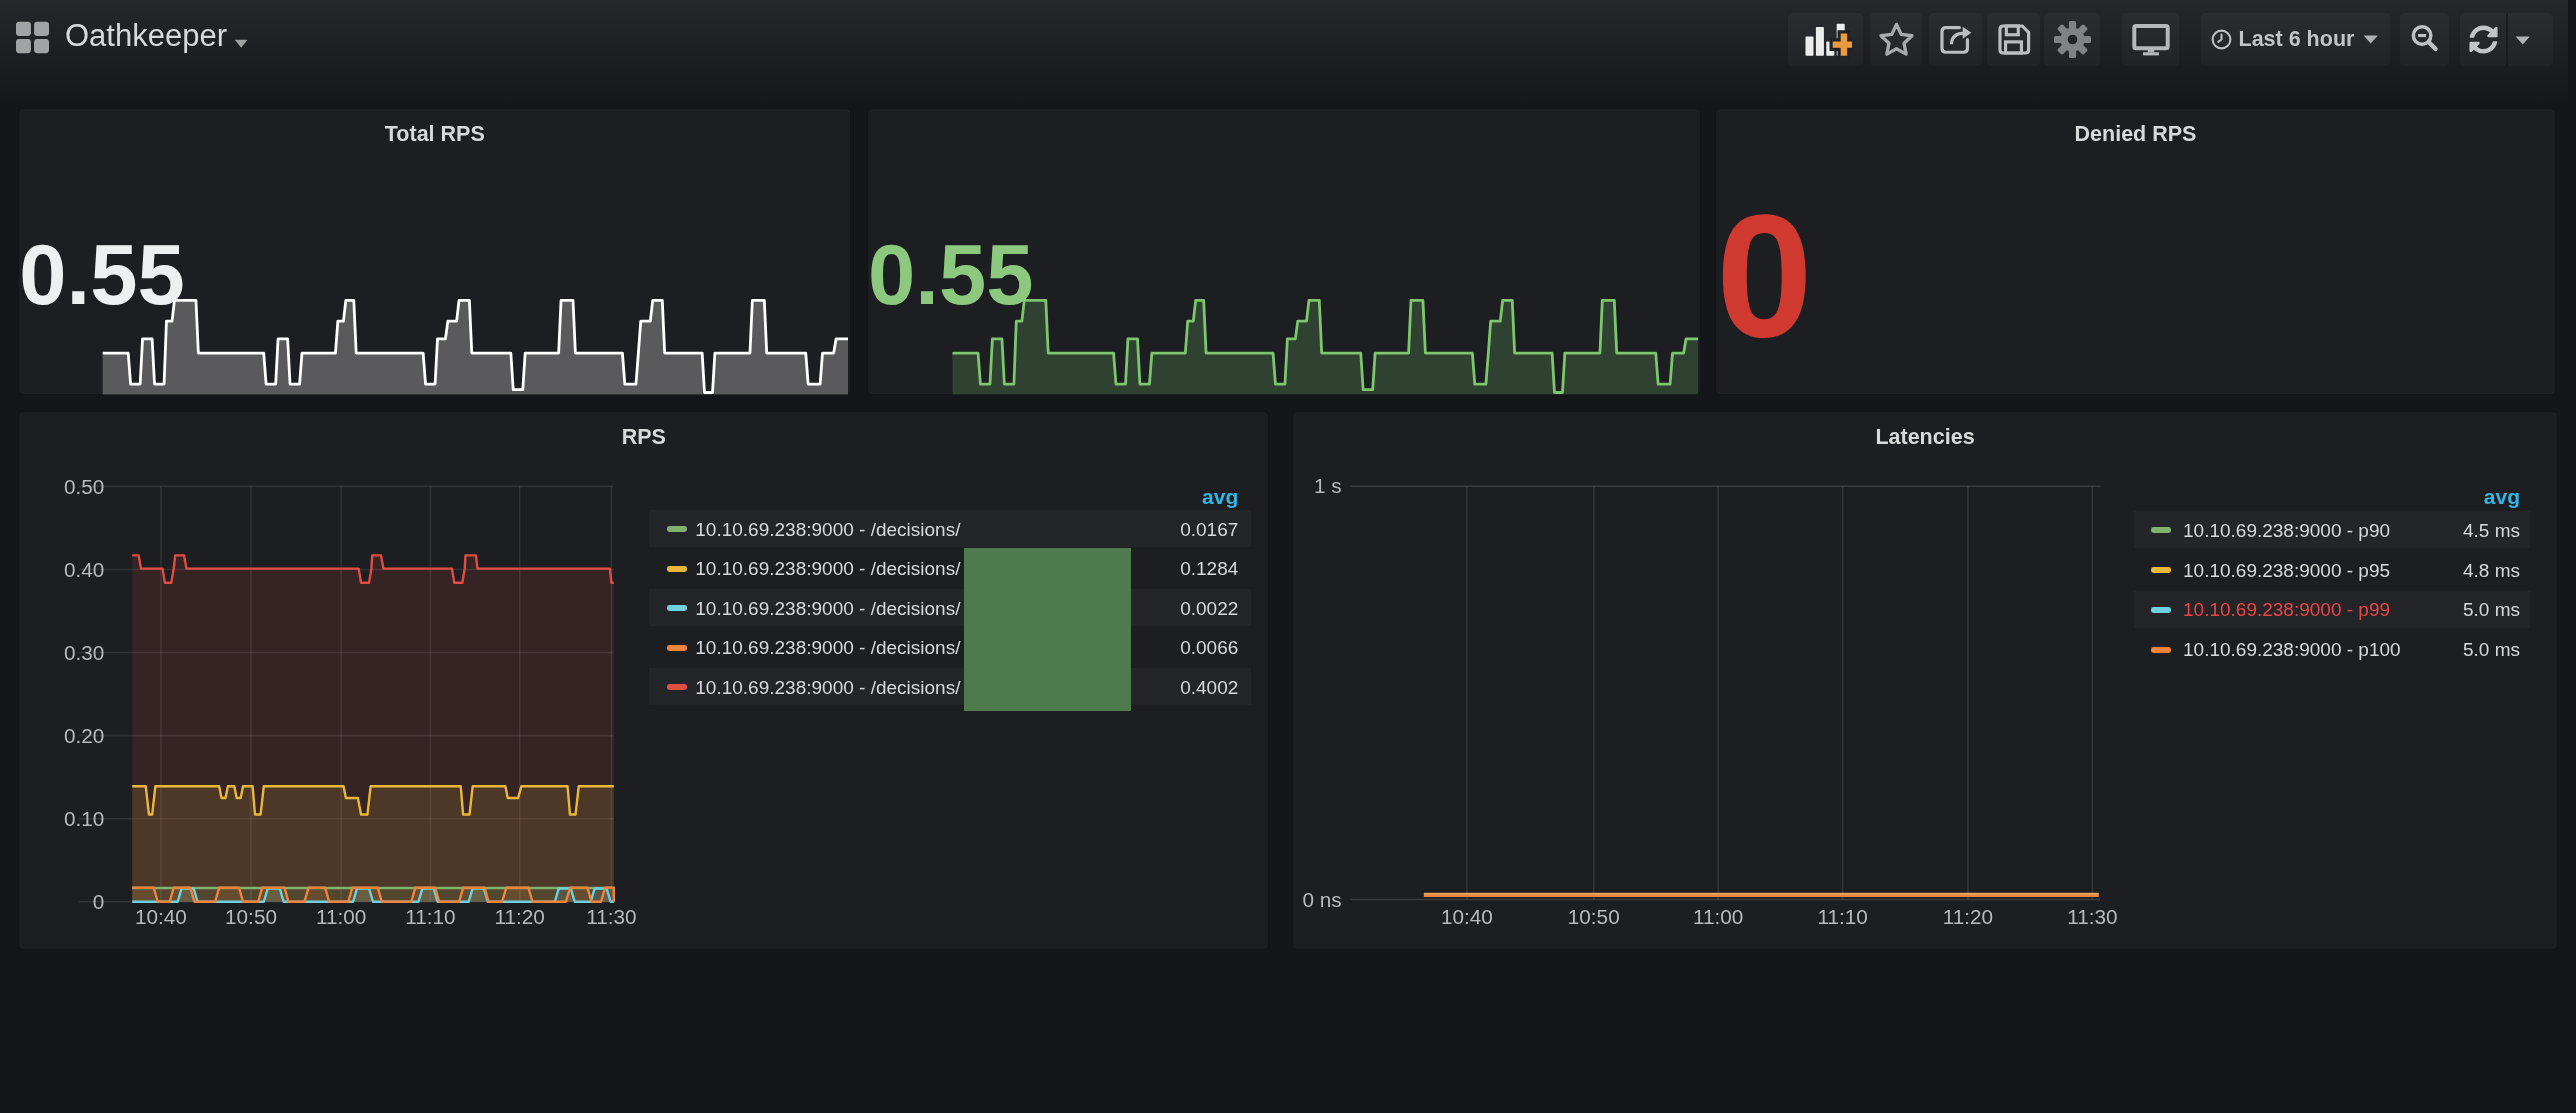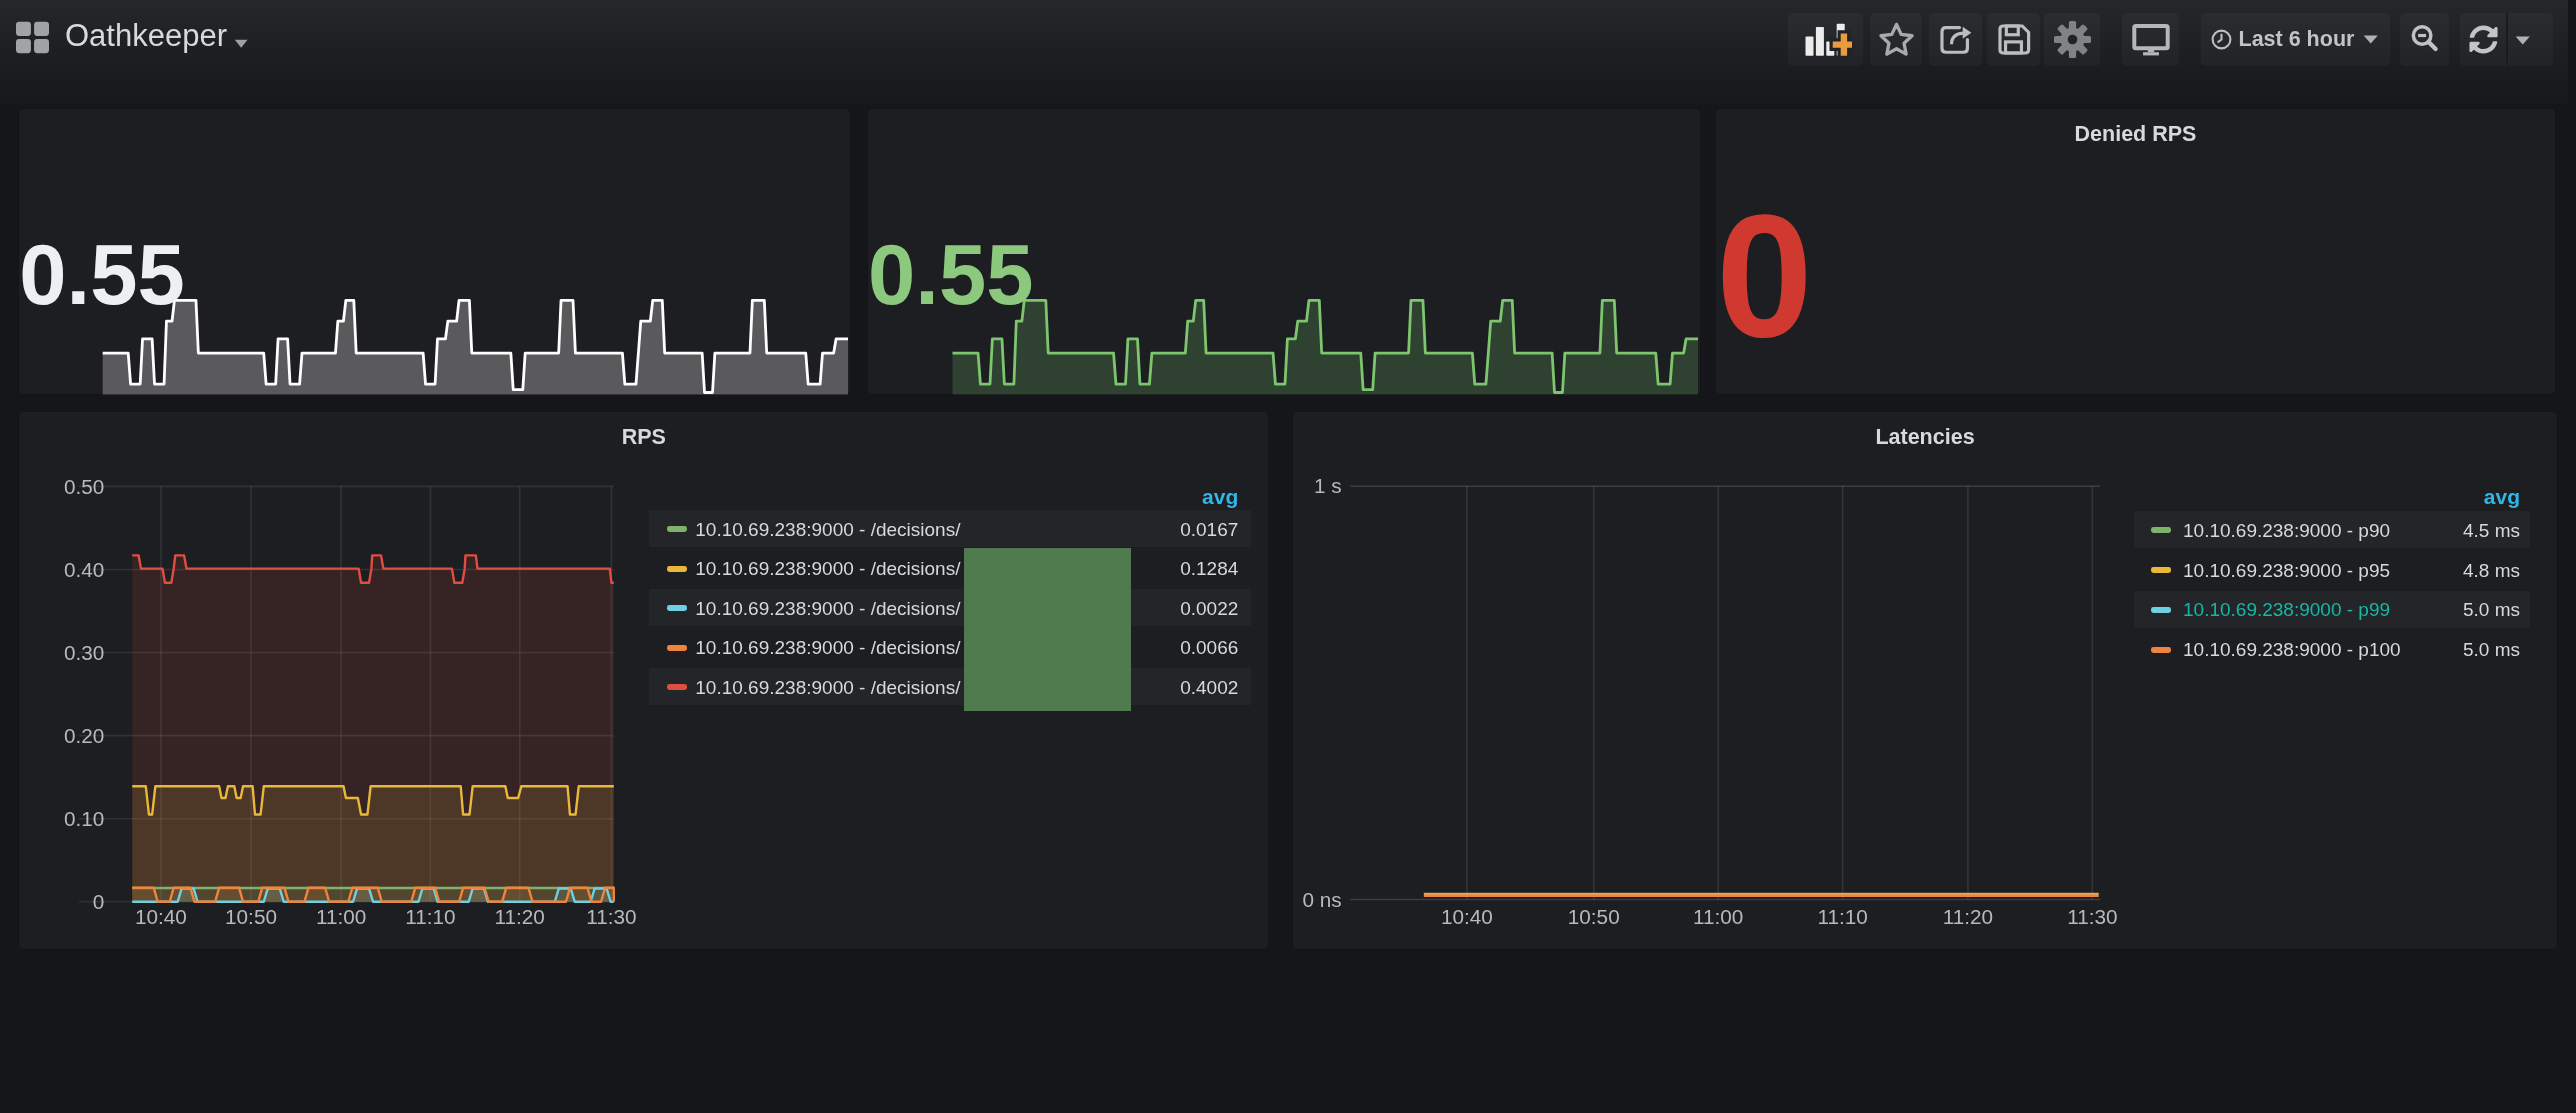--- a/index.html
+++ b/index.html
@@ -105,20 +105,21 @@
         </svg>
       </div>
     <div style="position:absolute;left:46px;top:0;width:1.6px;height:53px;background:#1a1b1e"></div>
     <div style="position:absolute;left:54px;top:21px"><svg width="17.5" height="11" viewBox="0 0 22 14">
           <path d="M2 2 L11 12 L20 2 Z" fill="#b0b1b3"></path>
         </svg></div>
   </div>
 </div>
 
 <div class="panel" style="left:18.3px;top:108px;width:833px;height:287px">
+  <div class="ptitle">Total RPS</div>
   <svg width="833" height="287" viewBox="0 0 1045 360" preserveAspectRatio="none" style="position:absolute;left:0;top:0">
       <path d="M 105.0 306.1 L 137.0 306.1 L 140.0 345.0 L 152.0 345.0 L 155.0 288.4 L 167.0 288.4 L 170.0 345.0 L 182.0 345.0 L 185.0 266.0 L 192.0 266.0 L 195.0 240.0 L 222.0 240.0 L 225.0 306.1 L 307.0 306.1 L 310.0 345.0 L 322.0 345.0 L 325.0 288.4 L 337.0 288.4 L 340.0 345.0 L 352.0 345.0 L 355.0 306.1 L 397.0 306.1 L 400.0 266.0 L 407.0 266.0 L 410.0 240.0 L 420.0 240.0 L 423.0 306.1 L 507.0 306.1 L 510.0 345.0 L 522.0 345.0 L 525.0 288.4 L 535.0 288.4 L 538.0 266.0 L 549.0 266.0 L 552.0 240.0 L 565.0 240.0 L 568.0 306.1 L 617.0 306.1 L 620.0 352.1 L 632.0 352.1 L 635.0 306.1 L 677.0 306.1 L 680.0 240.0 L 695.0 240.0 L 698.0 306.1 L 757.0 306.1 L 760.0 345.0 L 774.0 345.0 L 777.0 306.1 L 780.0 266.0 L 792.0 266.0 L 795.0 240.0 L 807.0 240.0 L 810.0 306.1 L 857.0 306.1 L 860.0 355.6 L 870.0 355.6 L 873.0 306.1 L 917.0 306.1 L 920.0 240.0 L 935.0 240.0 L 938.0 306.1 L 987.0 306.1 L 990.0 345.0 L 1005.0 345.0 L 1008.0 306.1 L 1022.0 306.1 L 1025.0 288.4 L 1040.0 288.4 L 1040.0 358.0 L 105.0 358.0 Z" fill="#ffffff" fill-opacity="0.27"></path>
       <path d="M 105.0 306.1 L 137.0 306.1 L 140.0 345.0 L 152.0 345.0 L 155.0 288.4 L 167.0 288.4 L 170.0 345.0 L 182.0 345.0 L 185.0 266.0 L 192.0 266.0 L 195.0 240.0 L 222.0 240.0 L 225.0 306.1 L 307.0 306.1 L 310.0 345.0 L 322.0 345.0 L 325.0 288.4 L 337.0 288.4 L 340.0 345.0 L 352.0 345.0 L 355.0 306.1 L 397.0 306.1 L 400.0 266.0 L 407.0 266.0 L 410.0 240.0 L 420.0 240.0 L 423.0 306.1 L 507.0 306.1 L 510.0 345.0 L 522.0 345.0 L 525.0 288.4 L 535.0 288.4 L 538.0 266.0 L 549.0 266.0 L 552.0 240.0 L 565.0 240.0 L 568.0 306.1 L 617.0 306.1 L 620.0 352.1 L 632.0 352.1 L 635.0 306.1 L 677.0 306.1 L 680.0 240.0 L 695.0 240.0 L 698.0 306.1 L 757.0 306.1 L 760.0 345.0 L 774.0 345.0 L 777.0 306.1 L 780.0 266.0 L 792.0 266.0 L 795.0 240.0 L 807.0 240.0 L 810.0 306.1 L 857.0 306.1 L 860.0 355.6 L 870.0 355.6 L 873.0 306.1 L 917.0 306.1 L 920.0 240.0 L 935.0 240.0 L 938.0 306.1 L 987.0 306.1 L 990.0 345.0 L 1005.0 345.0 L 1008.0 306.1 L 1022.0 306.1 L 1025.0 288.4 L 1040.0 288.4" fill="none" stroke="#ffffff" stroke-width="3.5" stroke-linejoin="round"></path>
     </svg>
   <div class="bigval" style="top:123px;font-size:85px;line-height:1;color:#edeff0">0.55</div>
 </div>
 <div class="panel" style="left:867px;top:108px;width:834px;height:287px">
   <svg width="834" height="287" viewBox="0 0 1046 360" preserveAspectRatio="none" style="position:absolute;left:0;top:0">
       <path d="M 106.0 306.1 L 138.0 306.1 L 141.0 345.0 L 153.0 345.0 L 156.0 288.4 L 168.0 288.4 L 171.0 345.0 L 183.0 345.0 L 186.0 266.0 L 193.0 266.0 L 196.0 240.0 L 223.0 240.0 L 226.0 306.1 L 308.0 306.1 L 311.0 345.0 L 323.0 345.0 L 326.0 288.4 L 338.0 288.4 L 341.0 345.0 L 353.0 345.0 L 356.0 306.1 L 398.0 306.1 L 401.0 266.0 L 408.0 266.0 L 411.0 240.0 L 421.0 240.0 L 424.0 306.1 L 508.0 306.1 L 511.0 345.0 L 523.0 345.0 L 526.0 288.4 L 536.0 288.4 L 539.0 266.0 L 550.0 266.0 L 553.0 240.0 L 566.0 240.0 L 569.0 306.1 L 618.0 306.1 L 621.0 352.1 L 633.0 352.1 L 636.0 306.1 L 678.0 306.1 L 681.0 240.0 L 696.0 240.0 L 699.0 306.1 L 758.0 306.1 L 761.0 345.0 L 775.0 345.0 L 778.0 306.1 L 781.0 266.0 L 793.0 266.0 L 796.0 240.0 L 808.0 240.0 L 811.0 306.1 L 858.0 306.1 L 861.0 355.6 L 871.0 355.6 L 874.0 306.1 L 918.0 306.1 L 921.0 240.0 L 936.0 240.0 L 939.0 306.1 L 988.0 306.1 L 991.0 345.0 L 1006.0 345.0 L 1009.0 306.1 L 1023.0 306.1 L 1026.0 288.4 L 1041.0 288.4 L 1041.0 358.0 L 106.0 358.0 Z" fill="#73bf69" fill-opacity="0.22"></path>
       <path d="M 106.0 306.1 L 138.0 306.1 L 141.0 345.0 L 153.0 345.0 L 156.0 288.4 L 168.0 288.4 L 171.0 345.0 L 183.0 345.0 L 186.0 266.0 L 193.0 266.0 L 196.0 240.0 L 223.0 240.0 L 226.0 306.1 L 308.0 306.1 L 311.0 345.0 L 323.0 345.0 L 326.0 288.4 L 338.0 288.4 L 341.0 345.0 L 353.0 345.0 L 356.0 306.1 L 398.0 306.1 L 401.0 266.0 L 408.0 266.0 L 411.0 240.0 L 421.0 240.0 L 424.0 306.1 L 508.0 306.1 L 511.0 345.0 L 523.0 345.0 L 526.0 288.4 L 536.0 288.4 L 539.0 266.0 L 550.0 266.0 L 553.0 240.0 L 566.0 240.0 L 569.0 306.1 L 618.0 306.1 L 621.0 352.1 L 633.0 352.1 L 636.0 306.1 L 678.0 306.1 L 681.0 240.0 L 696.0 240.0 L 699.0 306.1 L 758.0 306.1 L 761.0 345.0 L 775.0 345.0 L 778.0 306.1 L 781.0 266.0 L 793.0 266.0 L 796.0 240.0 L 808.0 240.0 L 811.0 306.1 L 858.0 306.1 L 861.0 355.6 L 871.0 355.6 L 874.0 306.1 L 918.0 306.1 L 921.0 240.0 L 936.0 240.0 L 939.0 306.1 L 988.0 306.1 L 991.0 345.0 L 1006.0 345.0 L 1009.0 306.1 L 1023.0 306.1 L 1026.0 288.4 L 1041.0 288.4" fill="none" stroke="#7dc66e" stroke-width="3.5" stroke-linejoin="round"></path>
@@ -217,20 +218,20 @@
   <div style="position:absolute;left:841px;right:27px;top:99px;height:37px;background:rgba(255,255,255,0.035);"></div>
 <div style="position:absolute;left:858px;top:115px;width:20px;height:5.6px;border-radius:2.4px;background:#7eb26d"></div>
 <div style="position:absolute;left:890px;top:106px;height:25px;line-height:25px;font-size:19px;color:#d8d9da;white-space:nowrap">10.10.69.238:9000 - p90</div>
 <div style="position:absolute;right:37px;top:106px;height:25px;line-height:25px;font-size:19px;color:#d8d9da">4.5 ms</div>
 <div style="position:absolute;left:841px;right:27px;top:139px;height:37px;"></div>
 <div style="position:absolute;left:858px;top:155px;width:20px;height:5.6px;border-radius:2.4px;background:#eab839"></div>
 <div style="position:absolute;left:890px;top:146px;height:25px;line-height:25px;font-size:19px;color:#d8d9da;white-space:nowrap">10.10.69.238:9000 - p95</div>
 <div style="position:absolute;right:37px;top:146px;height:25px;line-height:25px;font-size:19px;color:#d8d9da">4.8 ms</div>
 <div style="position:absolute;left:841px;right:27px;top:179px;height:37px;background:rgba(255,255,255,0.035);"></div>
 <div style="position:absolute;left:858px;top:195px;width:20px;height:5.6px;border-radius:2.4px;background:#6ed0e0"></div>
-<div style="position:absolute;left:890px;top:185px;height:25px;line-height:25px;font-size:19px;color:#14b8a6;white-space:nowrap">10.10.69.238:9000 - p99</div>
+<div style="position:absolute;left:890px;top:185px;height:25px;line-height:25px;font-size:19px;color:#ef4444;white-space:nowrap">10.10.69.238:9000 - p99</div>
 <div style="position:absolute;right:37px;top:185px;height:25px;line-height:25px;font-size:19px;color:#d8d9da">5.0 ms</div>
 <div style="position:absolute;left:841px;right:27px;top:219px;height:37px;"></div>
 <div style="position:absolute;left:858px;top:235px;width:20px;height:5.6px;border-radius:2.4px;background:#ef843c"></div>
 <div style="position:absolute;left:890px;top:225px;height:25px;line-height:25px;font-size:19px;color:#d8d9da;white-space:nowrap">10.10.69.238:9000 - p100</div>
 <div style="position:absolute;right:37px;top:225px;height:25px;line-height:25px;font-size:19px;color:#d8d9da">5.0 ms</div>
 </div>
 
 
 </body></html>

